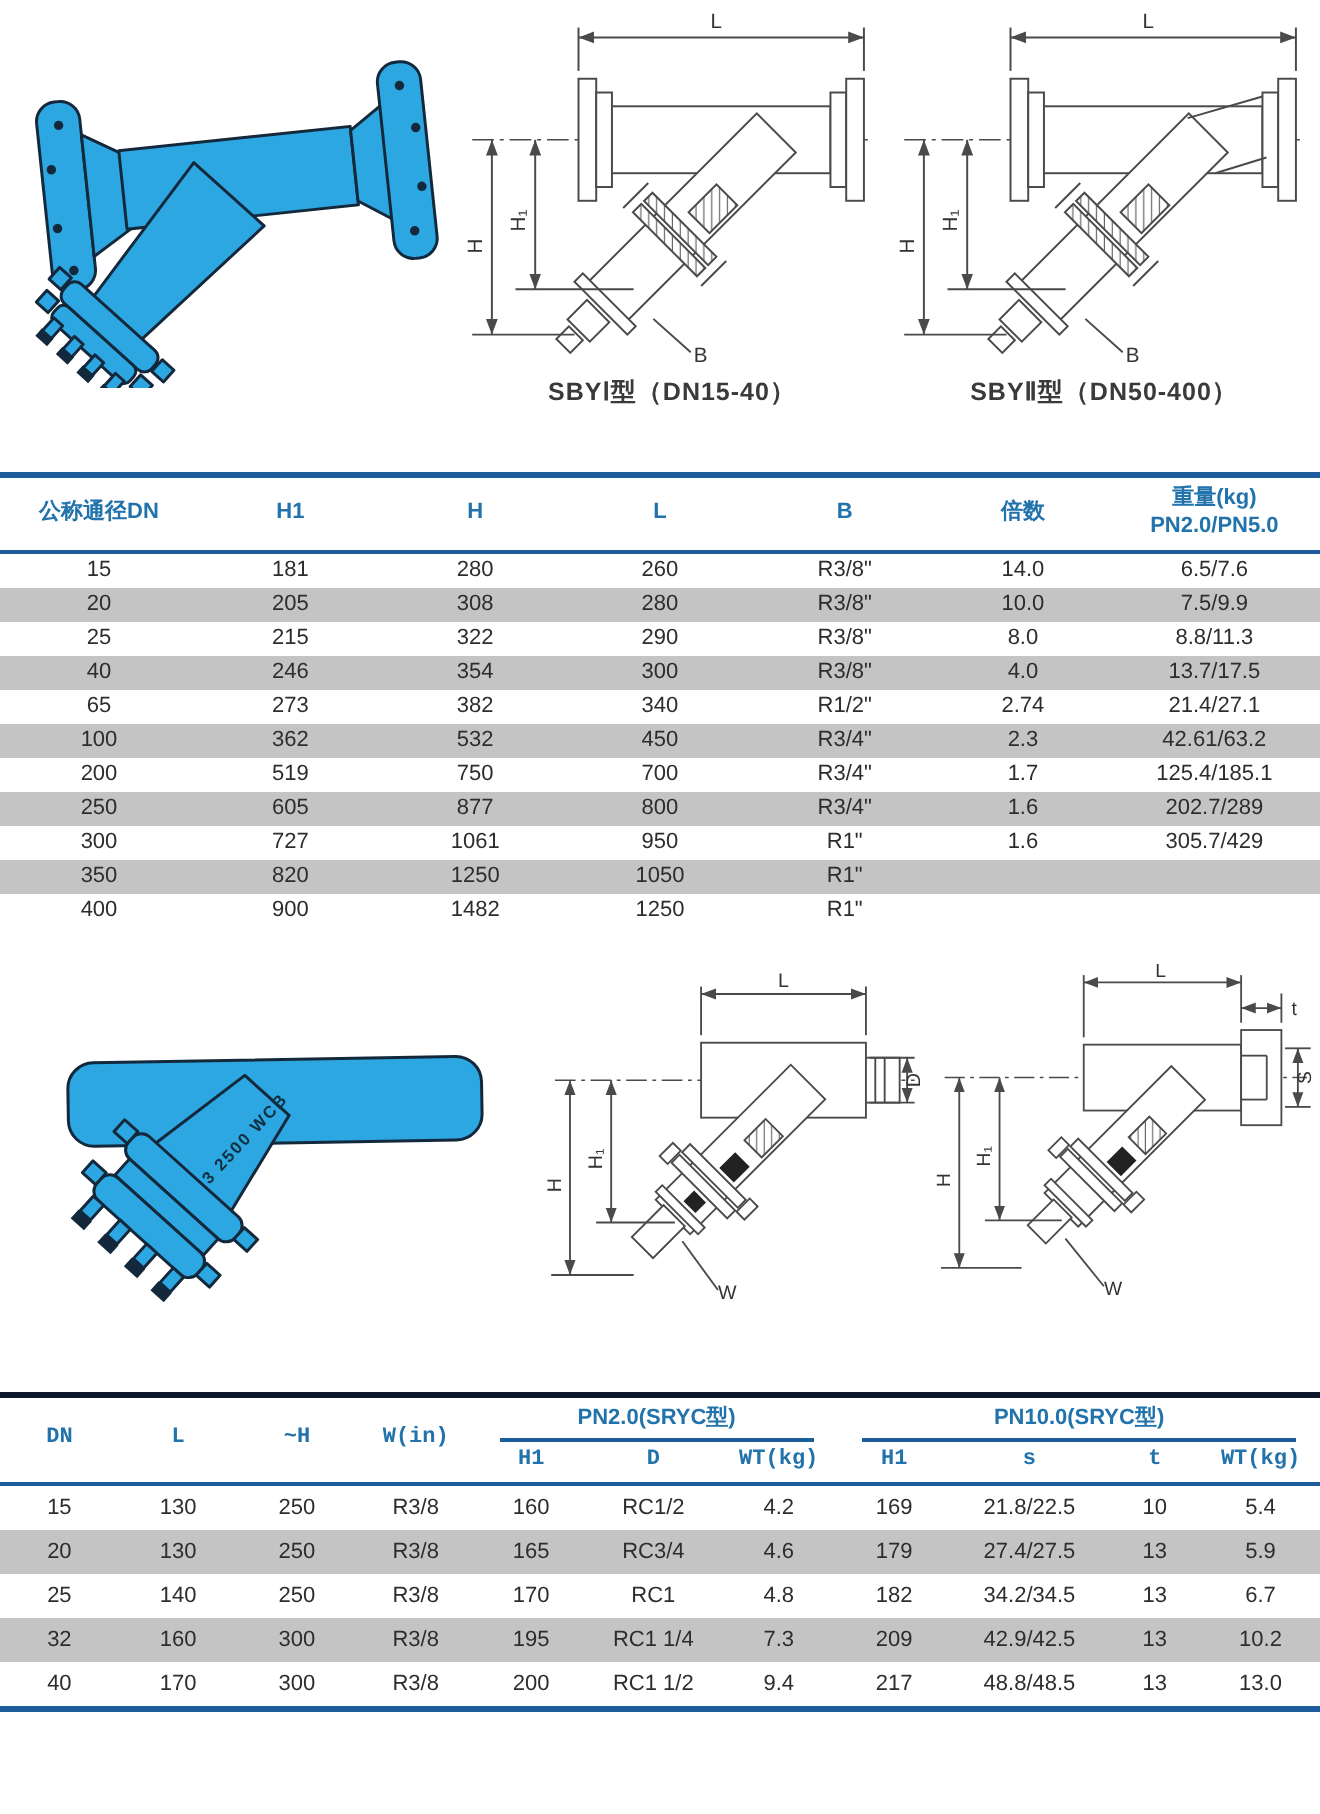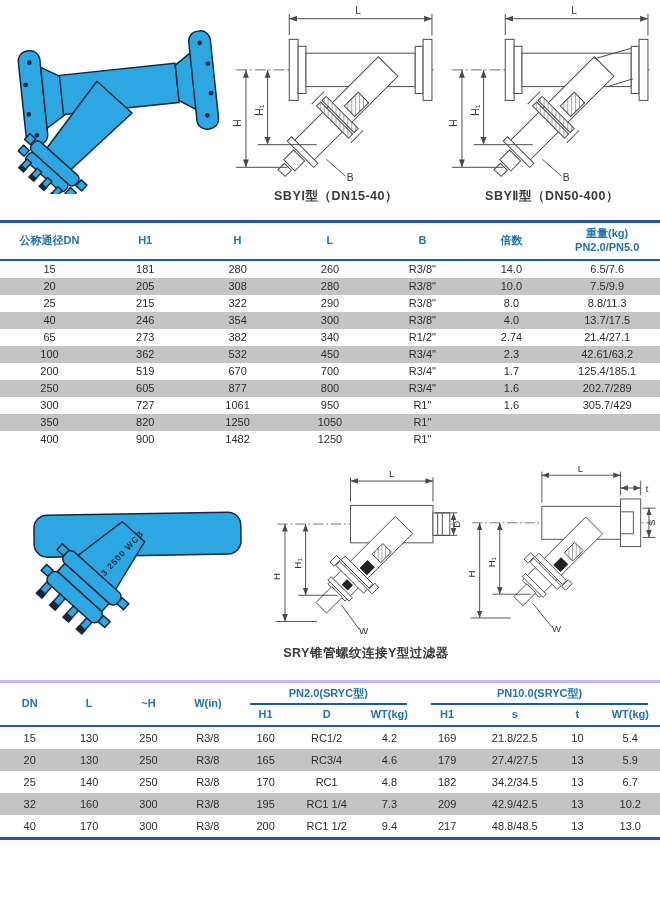--- a/index.html
+++ b/index.html
@@ -28,33 +28,33 @@
   .lnf { fill:#ffffff; stroke:#4a4a4a; stroke-width:1; }
   .cl  { fill:none; stroke:#4a4a4a; stroke-width:0.8; stroke-dasharray:11 3 2 3; }
   .dim { font-size:10.5px; fill:#333; font-family:"Liberation Sans",sans-serif; }
   .blu { fill:#2da7e2; stroke:#14283c; stroke-width:1.5; stroke-linejoin:round; }
   .drk { fill:#14283c; stroke:none; }
   .mark { font-size:8.5px; font-weight:bold; fill:#10303f; letter-spacing:1px; font-family:"Liberation Sans",sans-serif; }
 
   
   table { width:660px; border-collapse:separate; border-spacing:0; table-layout:fixed; }
   th, td { text-align:center; font-size:11px; }
-  #t1 { margin-top:0; }
+  #t1 { margin-top:16px; }
   #t1 thead th {
     color:#2273ac; font-weight:bold; padding:4px 0;
     border-top:3px solid #1e5d9c; border-bottom:2px solid #1e5d9c;
     vertical-align:middle; line-height:1.25;
   }
   #t1 td, #t2 td { padding:2.5px 0; color:#2d2d2d; }
   tbody tr:nth-child(even) { background:#c4c4c4; }
 
   #t2 { margin-top:14px; border-bottom:3px solid #1e5d9c; }
   #t2 thead th { color:#2273ac; font-weight:bold; vertical-align:middle; line-height:1.2; }
-  #t2 thead tr:first-child th, #t2 thead th[rowspan] { border-top:3px solid #c4b5fd; }
-  #t2 thead th.sub, #t2 thead th[rowspan] { border-bottom:2px solid #1e5d9c; }
+  #t2 thead tr:first-child th, #t2 thead th[rowspan] { border-top:3px solid #0f172a; }
+  #t2 thead th.sub, #t2 thead th[rowspan] { border-bottom:2px solid #1e5d9c;font-family:Liberation Mono, monospace; }
   #t2 thead th.grp { padding-top:4px; }
   #t2 thead th.grp .gl { display:block; border-bottom:2px solid #1e5d9c; padding-bottom:3px; margin:0 12px; }
   #t2 thead th.sub { padding:3px 0 4px 0; }
   #t2 td { padding:5px 0; }
 </style>
 </head>
 <body>
 
 <svg width="0" height="0" style="position:absolute" aria-hidden="true">
   <defs>
@@ -260,21 +260,21 @@
           <td>362</td>
           <td>532</td>
           <td>450</td>
           <td>R3/4"</td>
           <td>2.3</td>
           <td>42.61/63.2</td>
         </tr>
         <tr>
           <td>200</td>
           <td>519</td>
-          <td>670</td>
+          <td>750</td>
           <td>700</td>
           <td>R3/4"</td>
           <td>1.7</td>
           <td>125.4/185.1</td>
         </tr>
         <tr>
           <td>250</td>
           <td>605</td>
           <td>877</td>
           <td>800</td>
@@ -368,21 +368,20 @@
         <text x="203" y="62" class="dim" text-anchor="middle" transform="rotate(-90 203 62)">D</text>
         <line x1="6" y1="166" x2="50" y2="166" class="ln"></line>
         <line x1="16" y1="62" x2="16" y2="166" class="ln" marker-start="url(#mS)" marker-end="url(#mE)"></line>
         <text x="11" y="118" class="dim" text-anchor="middle" transform="rotate(-90 11 118)">H</text>
         <line x1="30" y1="138" x2="72" y2="138" class="ln"></line>
         <line x1="38" y1="62" x2="38" y2="138" class="ln" marker-start="url(#mS)" marker-end="url(#mE)"></line>
         <text x="33" y="104" class="dim" text-anchor="middle" transform="rotate(-90 33 104)">H₁</text>
         <line x1="95" y1="174" x2="76" y2="148" class="ln"></line>
         <text x="100" y="179" class="dim" text-anchor="middle">W</text>
       </svg>
-      <figcaption class="cap">SRY锥管螺纹连接Y型过滤器</figcaption>
     </figure>
 
     <figure class="figbox" style="width:196px;">
       <svg width="194" height="174" viewBox="0 0 212 190">
         <line x1="8" y1="62" x2="206" y2="62" class="cl"></line>
         <rect x="84" y="44" width="86" height="36" class="lnf"></rect>
         <rect x="170" y="36" width="22" height="52" class="lnf"></rect>
         <line x1="170" y1="50" x2="184" y2="50" class="ln"></line>
         <line x1="170" y1="74" x2="184" y2="74" class="ln"></line>
         <line x1="184" y1="50" x2="184" y2="74" class="ln"></line>

